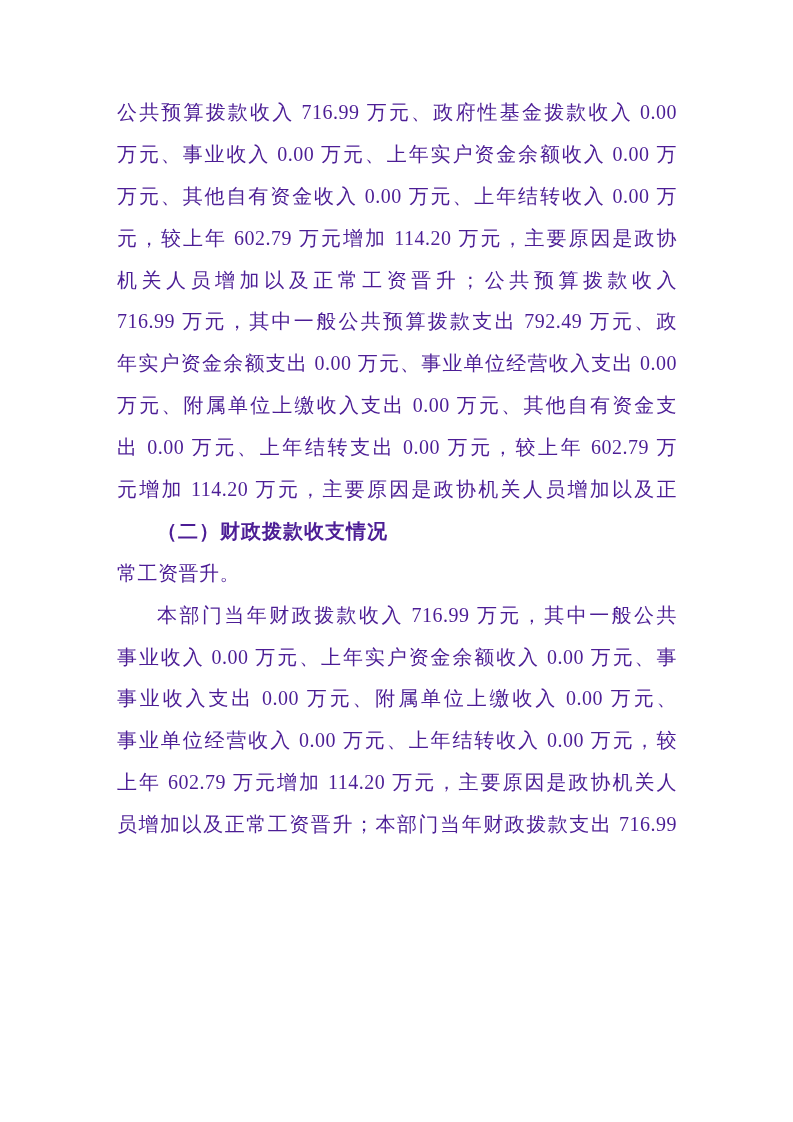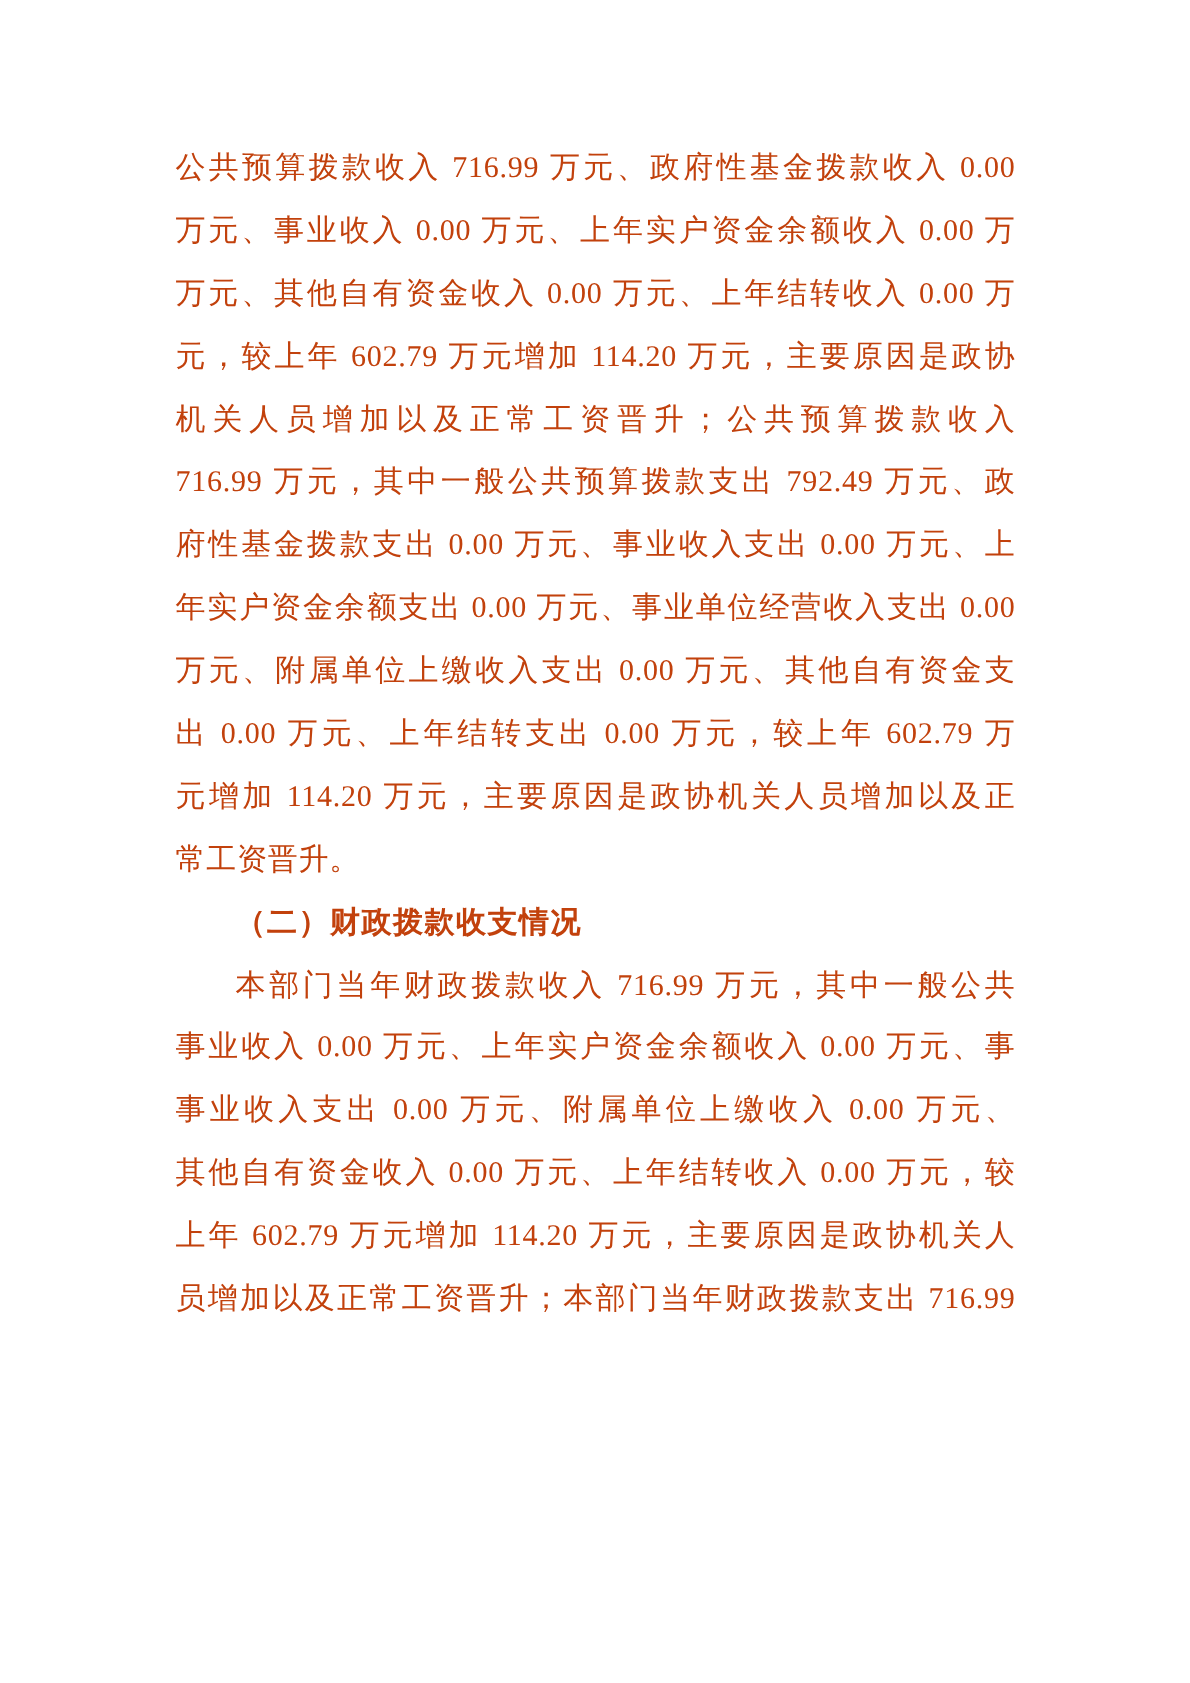--- a/index.html
+++ b/index.html
@@ -13,21 +13,21 @@
     height: 1122px;
     background: #ffffff;
     overflow: hidden;
     font-family: "Liberation Serif", "DejaVu Serif", serif;
   }
   .textblock {
     position: absolute;
     left: 117px;
     top: 92px;
     width: 560px;
-    color: #c2410c;
+    color: #4c1d95;
   }
   .line {
     height: 41.9px;
     line-height: 41.9px;
     font-size: 20px;
     white-space: normal;
     letter-spacing: 0.5px;
   }
   .j {
     text-align: justify;
@@ -50,27 +50,26 @@
 <body>
 
 <div class="page">
   <div class="textblock">
     <div class="line j">公共预算拨款收入 716.99 万元、政府性基金拨款收入 0.00</div>
     <div class="line j">万元、事业收入 0.00 万元、上年实户资金余额收入 0.00 万</div>
     <div class="line j">万元、其他自有资金收入 0.00 万元、上年结转收入 0.00 万</div>
     <div class="line j">元，较上年 602.79 万元增加 114.20 万元，主要原因是政协</div>
     <div class="line j">机关人员增加以及正常工资晋升；公共预算拨款收入</div>
     <div class="line j">716.99 万元，其中一般公共预算拨款支出 792.49 万元、政</div>
-    <div class="line j">府性基金拨款支出 0.00 万元、事业收入支出 0.00 万元、上</div>
     <div class="line j">年实户资金余额支出 0.00 万元、事业单位经营收入支出 0.00</div>
     <div class="line j">万元、附属单位上缴收入支出 0.00 万元、其他自有资金支</div>
     <div class="line j">出 0.00 万元、上年结转支出 0.00 万元，较上年 602.79 万</div>
     <div class="line j">元增加 114.20 万元，主要原因是政协机关人员增加以及正</div>
+    <div class="line heading">（二）财政拨款收支情况</div>
     <div class="line plain">常工资晋升。</div>
-    <div class="line heading">（二）财政拨款收支情况</div>
     <div class="line j indent">本部门当年财政拨款收入 716.99 万元，其中一般公共</div>
     <div class="line j">事业收入 0.00 万元、上年实户资金余额收入 0.00 万元、事</div>
     <div class="line j">事业收入支出 0.00 万元、附属单位上缴收入 0.00 万元、</div>
-    <div class="line j">其他自有资金收入 0.00 万元、上年结转收入 0.00 万元，较</div>
+    <div class="line j">事业单位经营收入 0.00 万元、上年结转收入 0.00 万元，较</div>
     <div class="line j">上年 602.79 万元增加 114.20 万元，主要原因是政协机关人</div>
     <div class="line j">员增加以及正常工资晋升；本部门当年财政拨款支出 716.99</div>
   </div>
 </div>
 
 </body></html>

